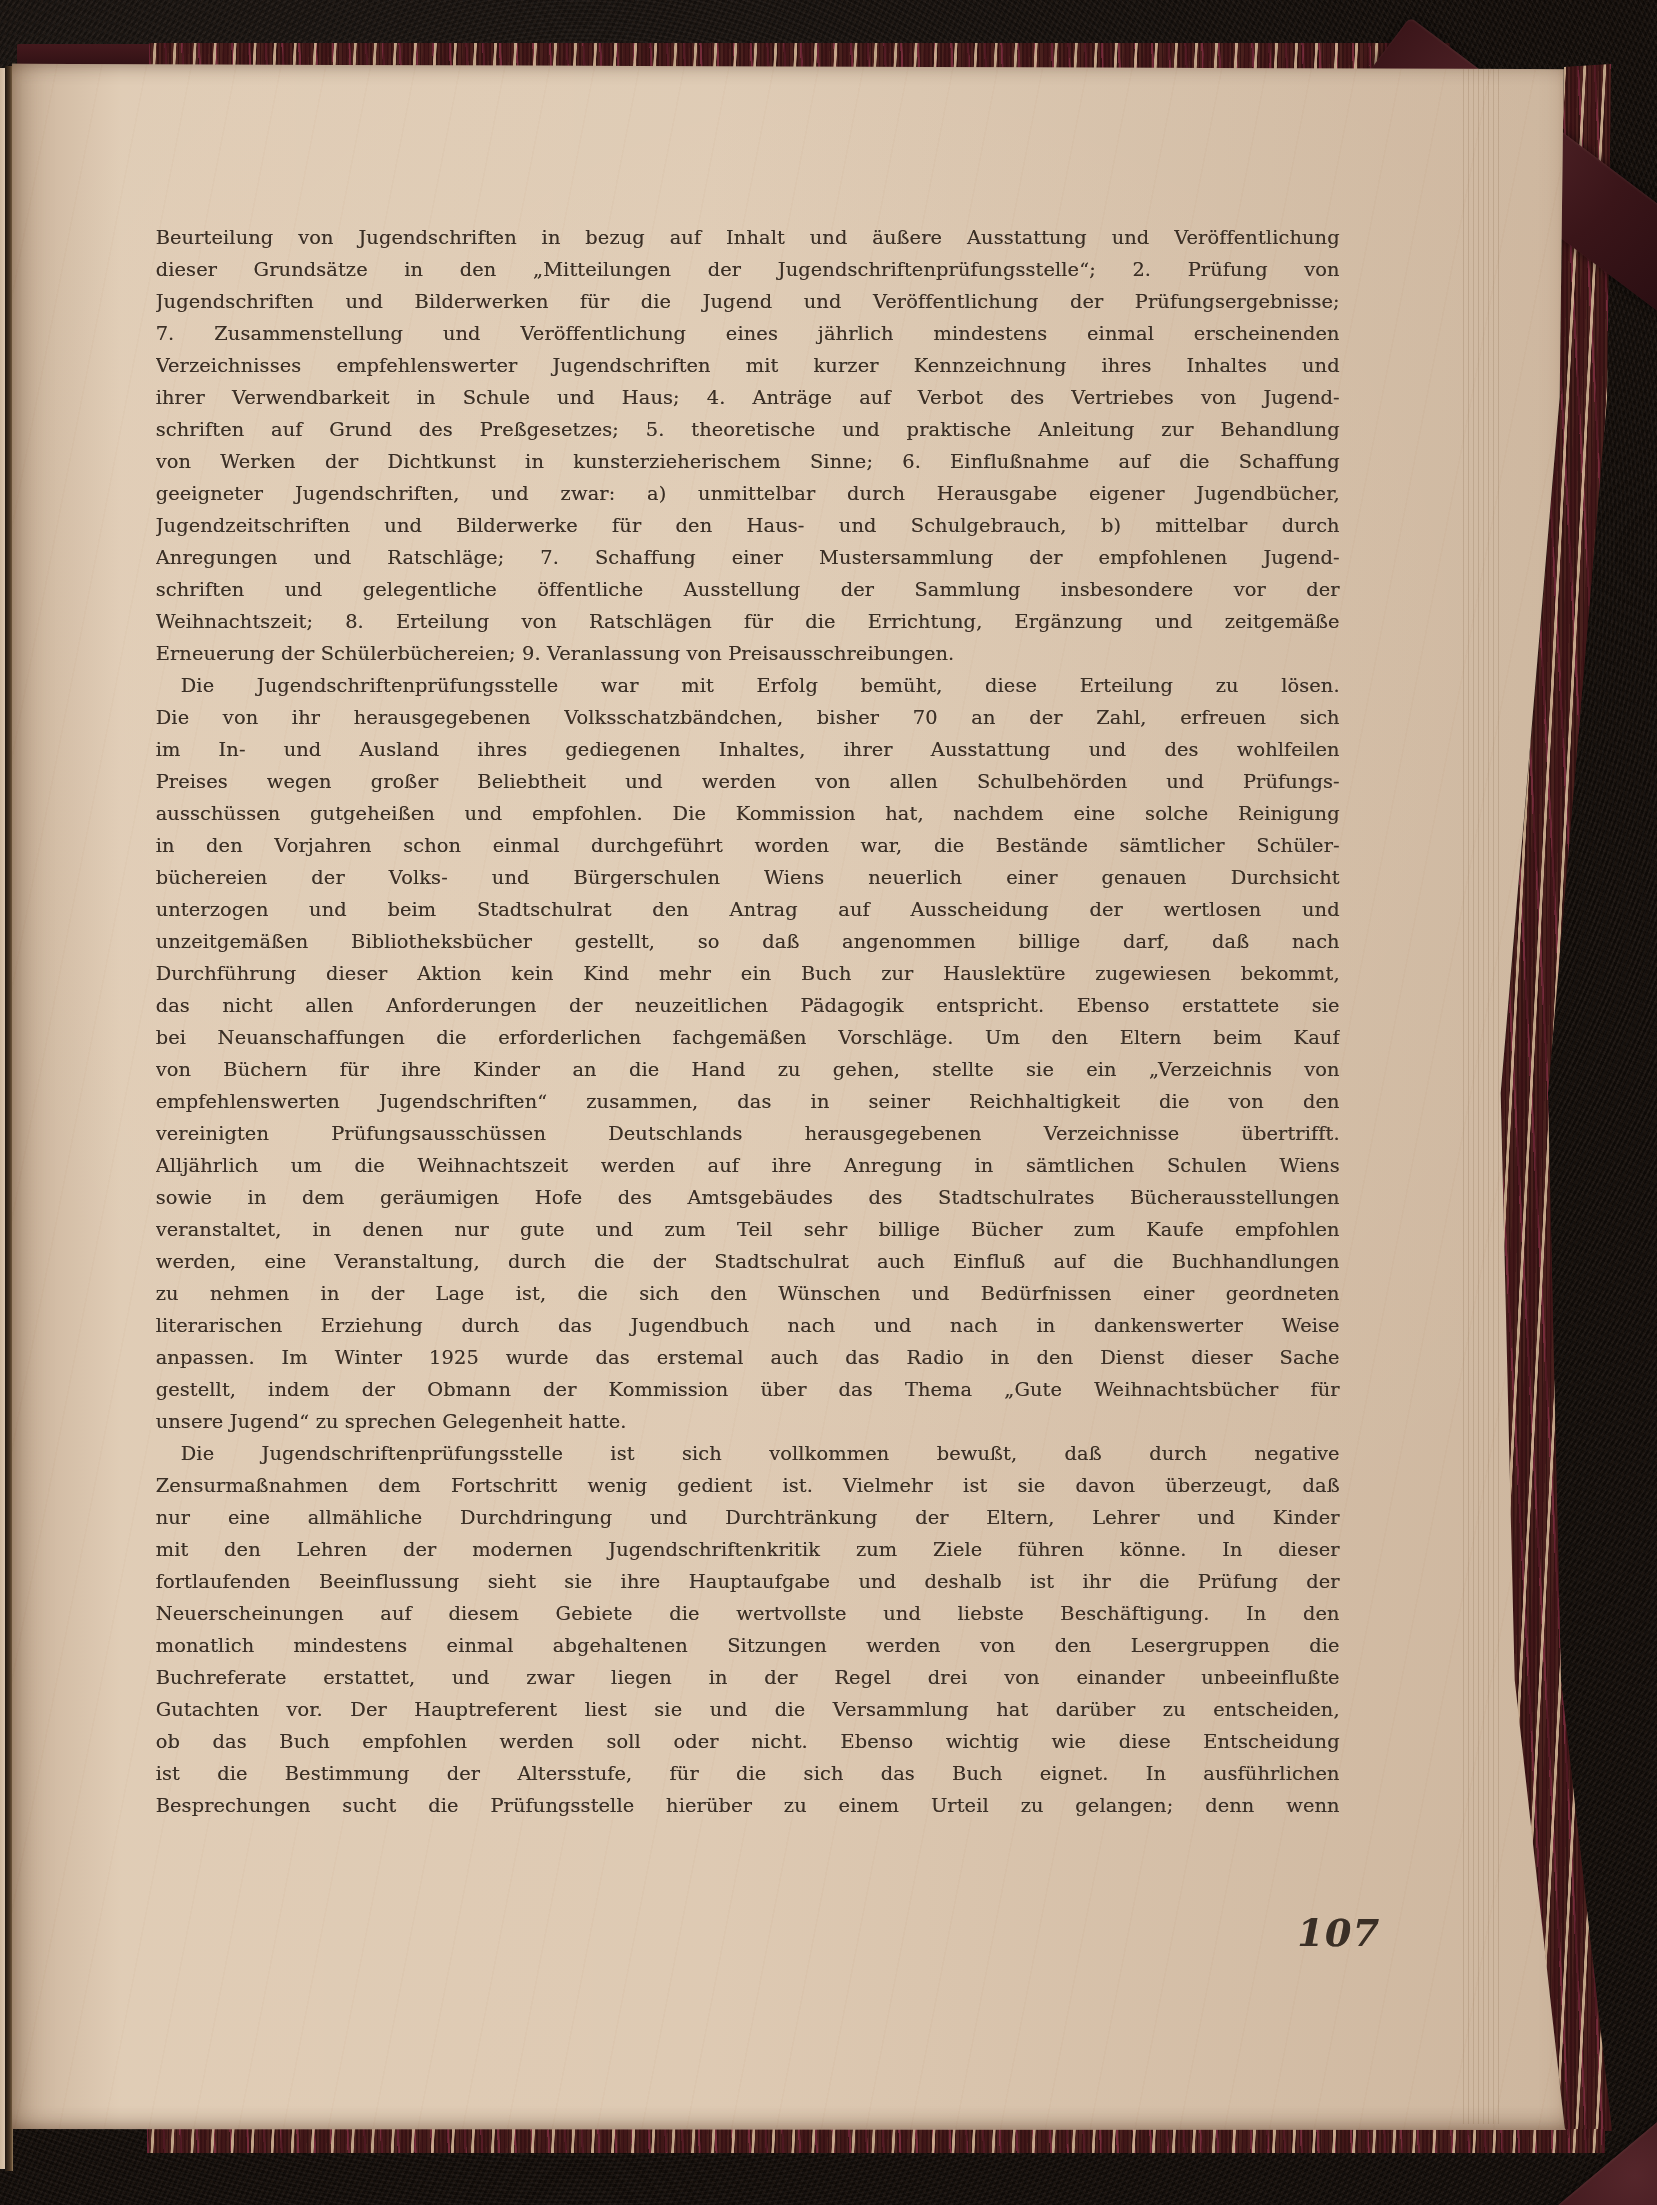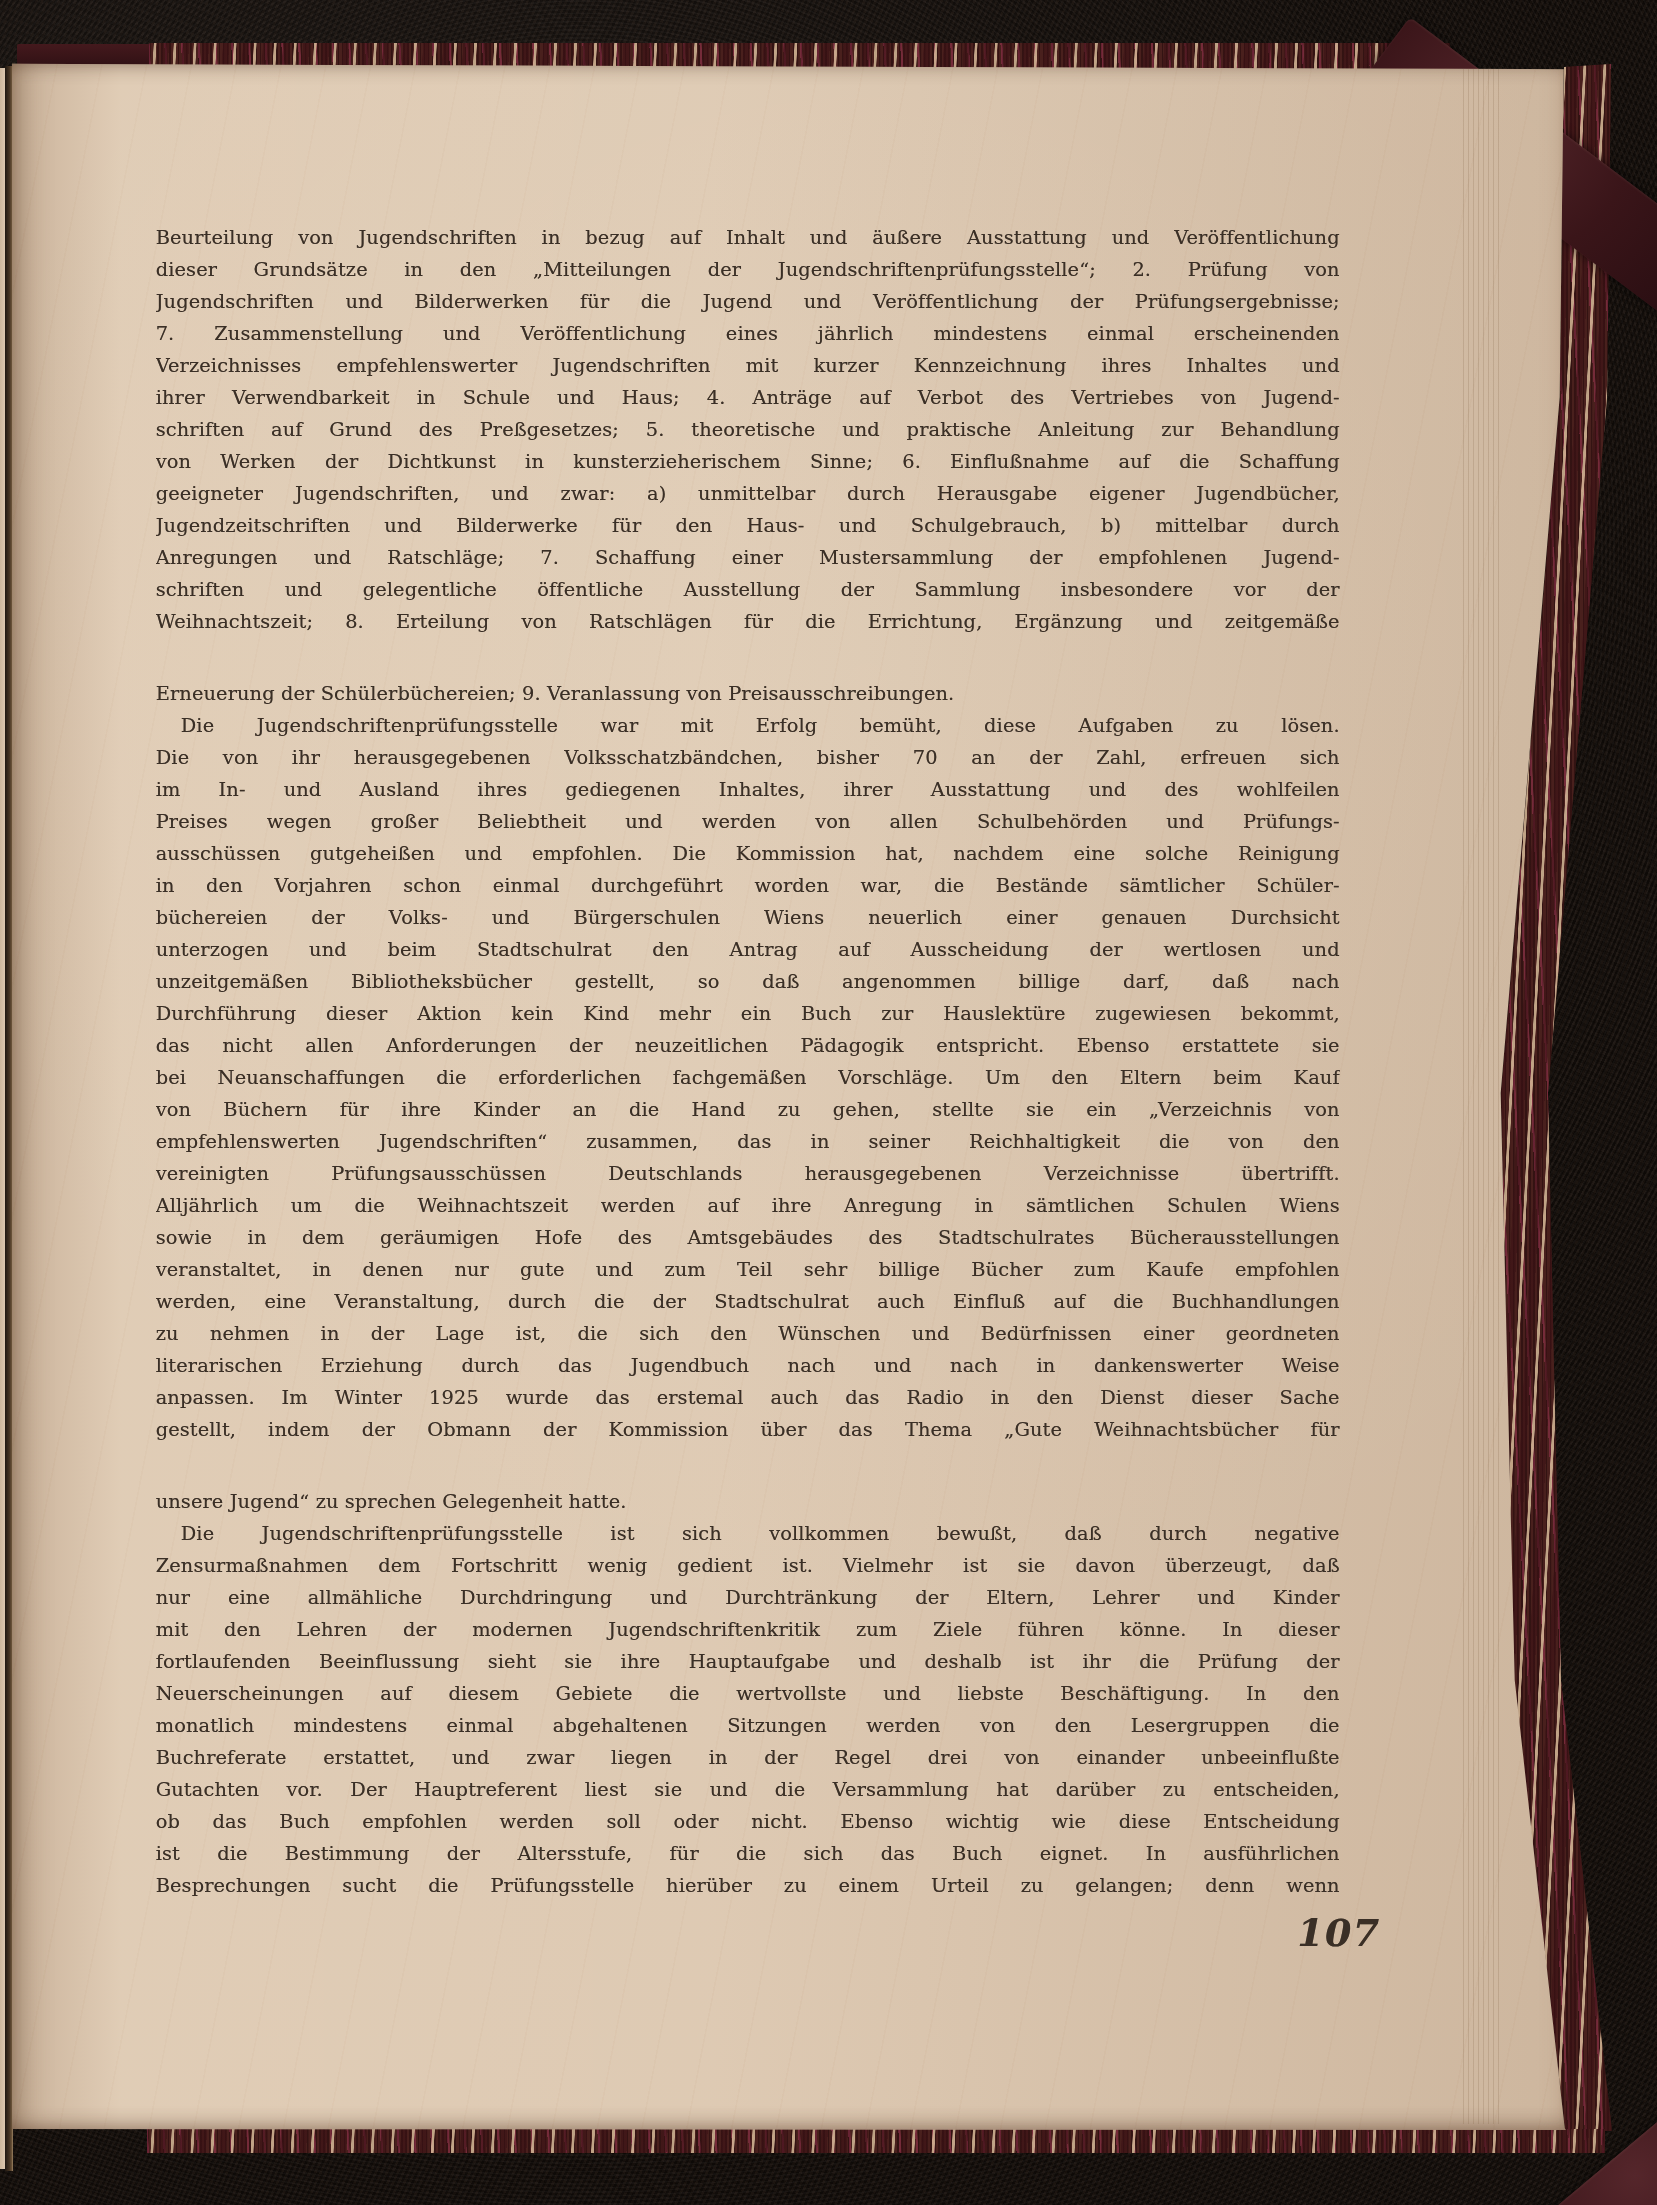--- a/index.html
+++ b/index.html
@@ -64,21 +64,21 @@
     position:absolute; left:1451px; top:6.3px; width:36px; height:2056px; opacity:.65;
     background:repeating-linear-gradient(90deg, rgba(120,90,60,.30) 0 0.9px, transparent 0.9px 5px);
   }
   .text-block { position:absolute; left:144px; top:160px; width:1184px; color:var(--ink,#3a2f26); }
   .line {
     height:32px; line-height:32px; font-size:19.4px; letter-spacing:0.1px;
     text-align:justify; text-align-last:justify; overflow:hidden;
     text-shadow:0 0 0.5px rgba(58,47,38,.55);
     white-space:normal;
   }
-  .line.end { text-align-last:left;margin-top:40px; }
+  .line.end { text-align-last:left; }
   .line.indent { padding-left:25px; }
   .page-number {
     position:absolute; left:1252px; top:1850px; width:117px;
     font-style:italic; font-weight:700; font-size:38px; line-height:1.1;
     letter-spacing:1.4px; text-align:right; color:var(--ink,#332a22);
     text-shadow:0 0 0.5px rgba(58,47,38,.5);
   }
 </style>
 </head>
 <body>
@@ -103,21 +103,21 @@
         <div class="line">Verzeichnisses empfehlenswerter Jugendschriften mit kurzer Kennzeichnung ihres Inhaltes und</div>
         <div class="line">ihrer Verwendbarkeit in Schule und Haus; 4. Anträge auf Verbot des Vertriebes von Jugend-</div>
         <div class="line">schriften auf Grund des Preßgesetzes; 5. theoretische und praktische Anleitung zur Behandlung</div>
         <div class="line">von Werken der Dichtkunst in kunsterzieherischem Sinne; 6. Einflußnahme auf die Schaffung</div>
         <div class="line">geeigneter Jugendschriften, und zwar: a) unmittelbar durch Herausgabe eigener Jugendbücher,</div>
         <div class="line">Jugendzeitschriften und Bilderwerke für den Haus- und Schulgebrauch, b) mittelbar durch</div>
         <div class="line">Anregungen und Ratschläge; 7. Schaffung einer Mustersammlung der empfohlenen Jugend-</div>
         <div class="line">schriften und gelegentliche öffentliche Ausstellung der Sammlung insbesondere vor der</div>
         <div class="line">Weihnachtszeit; 8. Erteilung von Ratschlägen für die Errichtung, Ergänzung und zeitgemäße</div>
         <div class="line end">Erneuerung der Schülerbüchereien; 9. Veranlassung von Preisausschreibungen.</div>
-        <div class="line indent">Die Jugendschriftenprüfungsstelle war mit Erfolg bemüht, diese Aufgaben zu lösen.</div>
+        <div class="line indent">Die Jugendschriftenprüfungsstelle war mit Erfolg bemüht, diese Erteilung zu lösen.</div>
         <div class="line">Die von ihr herausgegebenen Volksschatzbändchen, bisher 70 an der Zahl, erfreuen sich</div>
         <div class="line">im In- und Ausland ihres gediegenen Inhaltes, ihrer Ausstattung und des wohlfeilen</div>
         <div class="line">Preises wegen großer Beliebtheit und werden von allen Schulbehörden und Prüfungs-</div>
         <div class="line">ausschüssen gutgeheißen und empfohlen. Die Kommission hat, nachdem eine solche Reinigung</div>
         <div class="line">in den Vorjahren schon einmal durchgeführt worden war, die Bestände sämtlicher Schüler-</div>
         <div class="line">büchereien der Volks- und Bürgerschulen Wiens neuerlich einer genauen Durchsicht</div>
         <div class="line">unterzogen und beim Stadtschulrat den Antrag auf Ausscheidung der wertlosen und</div>
         <div class="line">unzeitgemäßen Bibliotheksbücher gestellt, so daß angenommen billige darf, daß nach</div>
         <div class="line">Durchführung dieser Aktion kein Kind mehr ein Buch zur Hauslektüre zugewiesen bekommt,</div>
         <div class="line">das nicht allen Anforderungen der neuzeitlichen Pädagogik entspricht. Ebenso erstattete sie</div>

